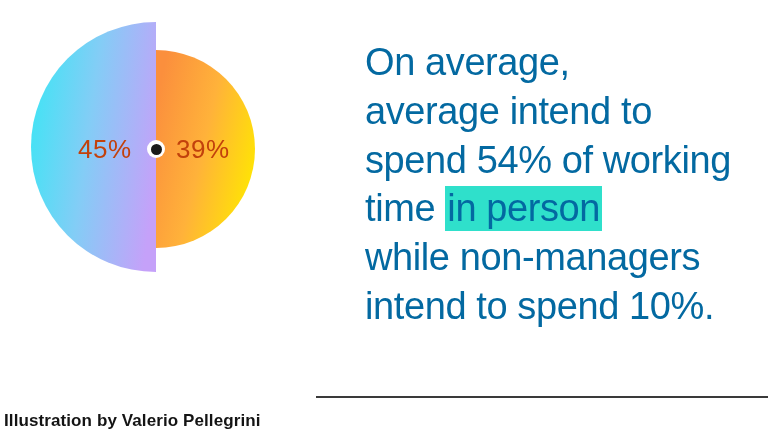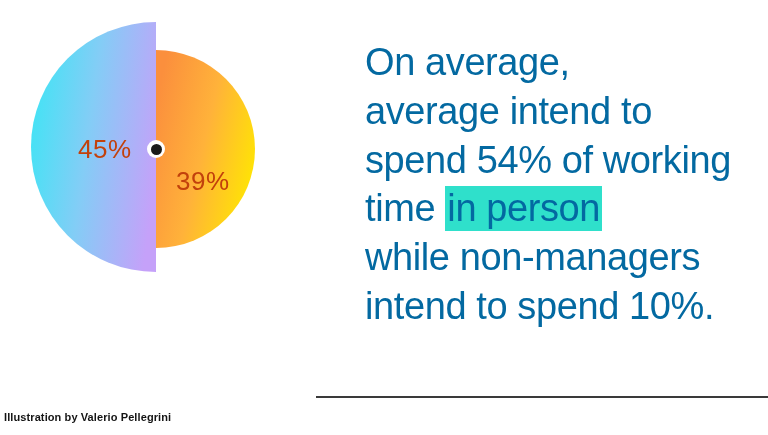--- a/index.html
+++ b/index.html
@@ -30,21 +30,21 @@
     color: #c2410c;
     font-family: "Liberation Sans", sans-serif;
     font-weight: 300;
     font-size: 26px;
     letter-spacing: 0.5px;
     line-height: 1;
     white-space: nowrap;
     user-select: none;
   }
   #pct-left  { left: 78px;  top: 136px; }
-  #pct-right { left: 176px; top: 136px; margin-top: 32px; }
+  #pct-right { left: 176px; top: 136px; }
 
   #center-dot {
     position: absolute;
     left: 147px;
     top: 140px;
     width: 18px;
     height: 18px;
     border-radius: 50%;
     background: #ffffff;
     display: flex;
@@ -60,21 +60,21 @@
     display: block;
   }
 
   
   #credit {
     position: absolute;
     left: 4px;
     top: 411px;
     font-family: "Liberation Sans", sans-serif;
     font-weight: bold;
-    font-size: 11px;
+    font-size: 17px;
     color: #141414;
     letter-spacing: 0.1px;
     white-space: nowrap;
   }
 
   
   #callout {
     position: absolute;
     left: 317px;
     top: 38px;

